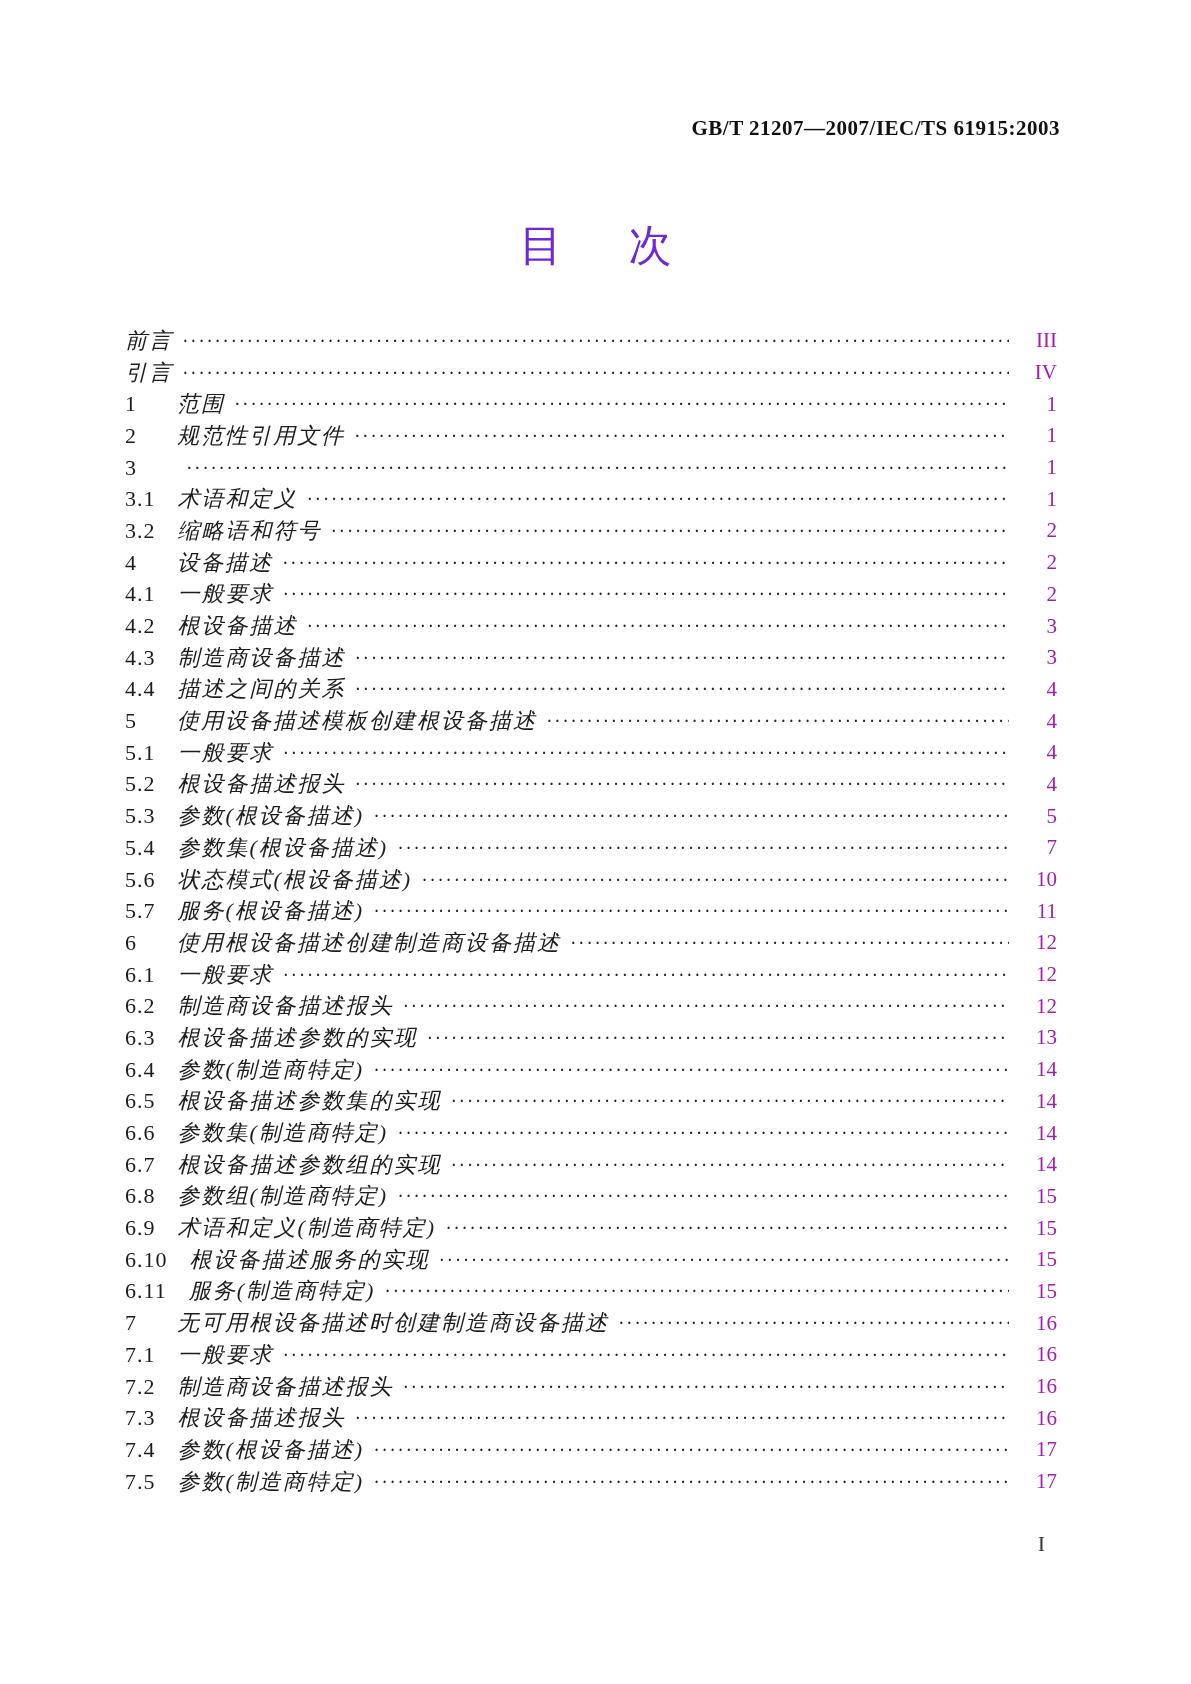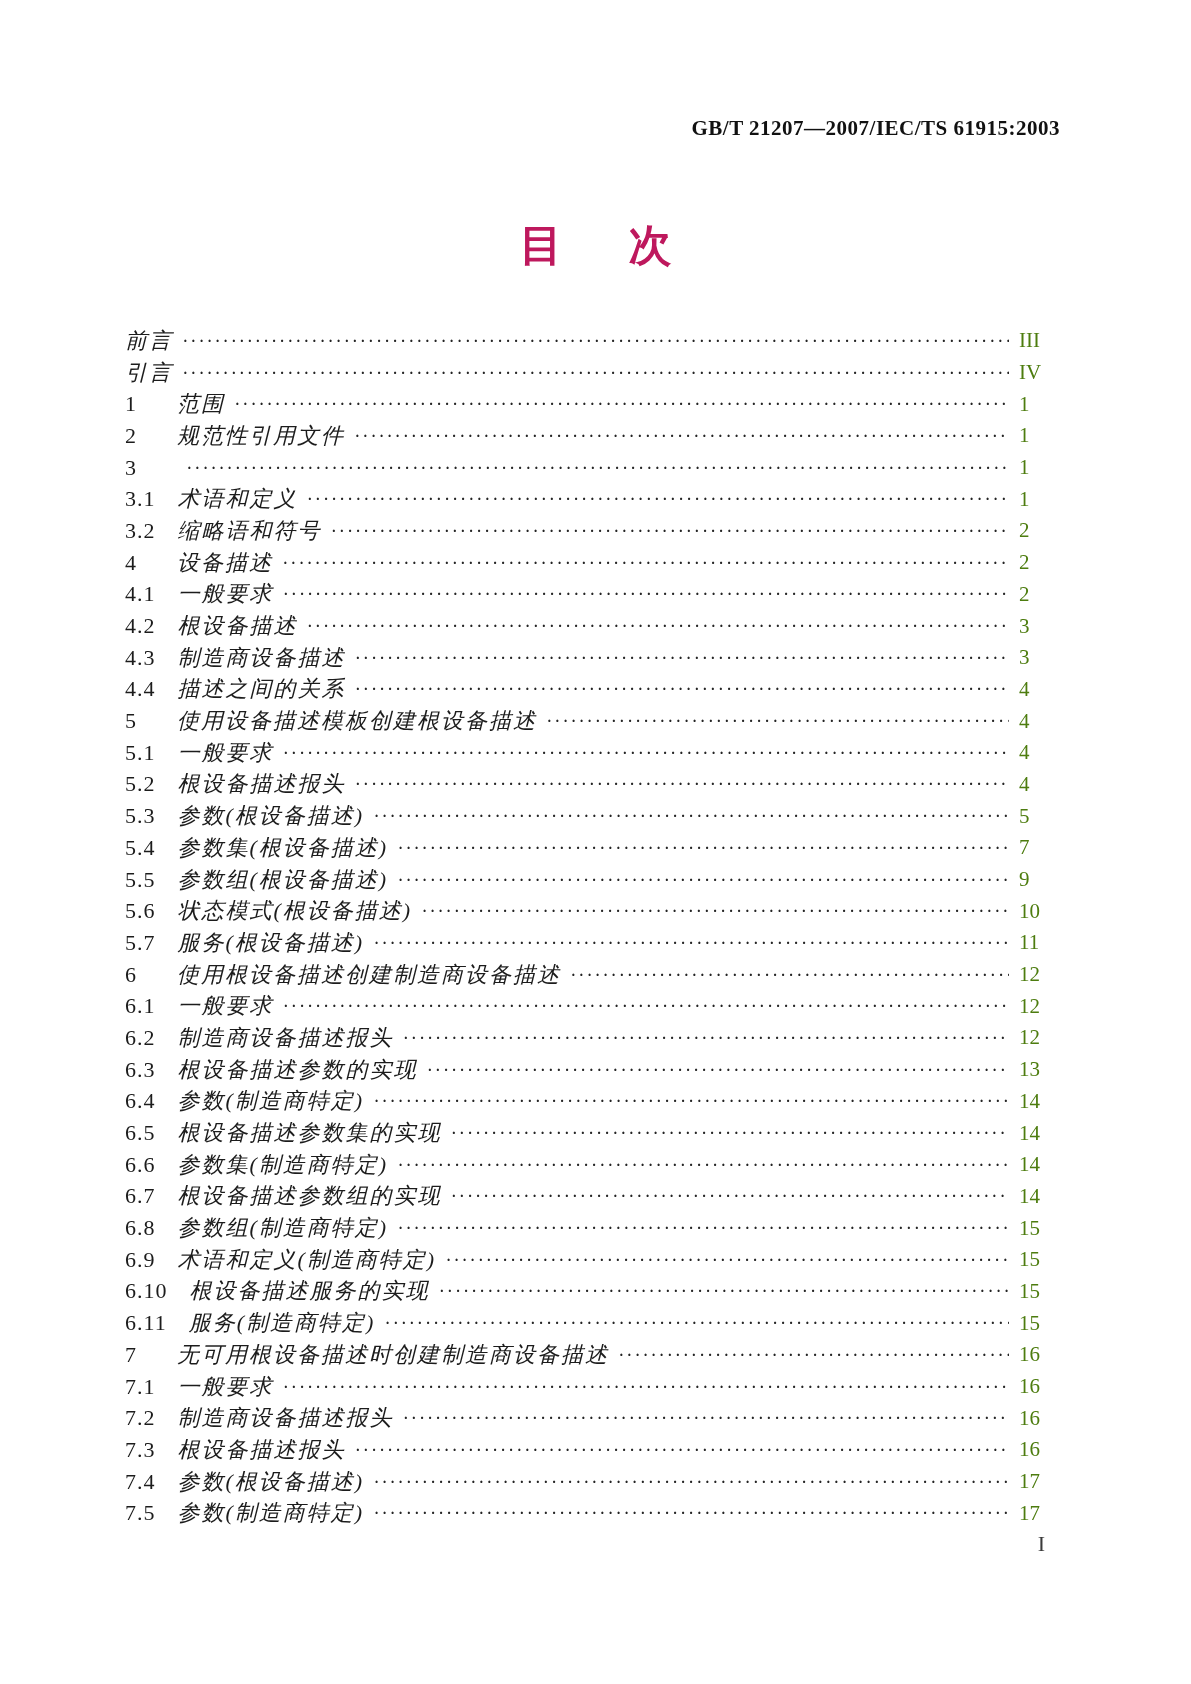--- a/index.html
+++ b/index.html
@@ -27,22 +27,22 @@
     color: #111;
   }
   .page-title {
     position: absolute;
     top: 217px;
     left: 0;
     width: 100%;
     margin: 0;
     text-align: center;
     font-size: 43px;
-    font-weight: bold;
-    color: #be185d;
+    font-weight: normal;
+    color: #6d28d9;
   }
   .page-title .title-text {
     display: inline-block;
     letter-spacing: 66px;
     margin-right: -66px;
   }
   .toc {
     position: absolute;
     top: 325px;
     left: 125px;
@@ -77,23 +77,23 @@
     color: #242424;
     line-height: 1;
     transform: translateY(1px);
   }
   .toc-leader::after {
     content: "························································································································································································································································";
   }
   .toc-page {
     flex: 0 0 auto;
     min-width: 38px;
-    text-align: left;
+    text-align: right;
     font-size: 21px;
-    color: #4d7c0f;
+    color: #a21caf;
   }
   .footer-page {
     position: absolute;
     top: 1531px;
     right: 146px;
     font-size: 22px;
     color: #3a3a3a;
   }
 </style>
 </head>
@@ -216,26 +216,20 @@
     <span class="toc-page">5</span>
   </div>
 
   <div class="toc-row">
     <span class="toc-num">5.4</span>
     <span class="toc-title">参数集(根设备描述)</span>
     <span class="toc-leader"></span>
     <span class="toc-page">7</span>
   </div>
 
-  <div class="toc-row">
-    <span class="toc-num">5.5</span>
-    <span class="toc-title">参数组(根设备描述)</span>
-    <span class="toc-leader"></span>
-    <span class="toc-page">9</span>
-  </div>
 
   <div class="toc-row">
     <span class="toc-num">5.6</span>
     <span class="toc-title">状态模式(根设备描述)</span>
     <span class="toc-leader"></span>
     <span class="toc-page">10</span>
   </div>
 
   <div class="toc-row">
     <span class="toc-num">5.7</span>

